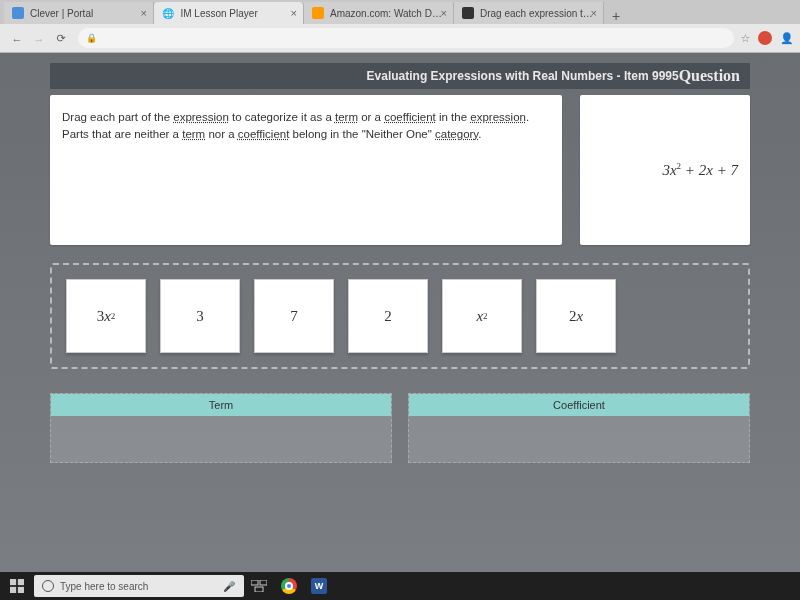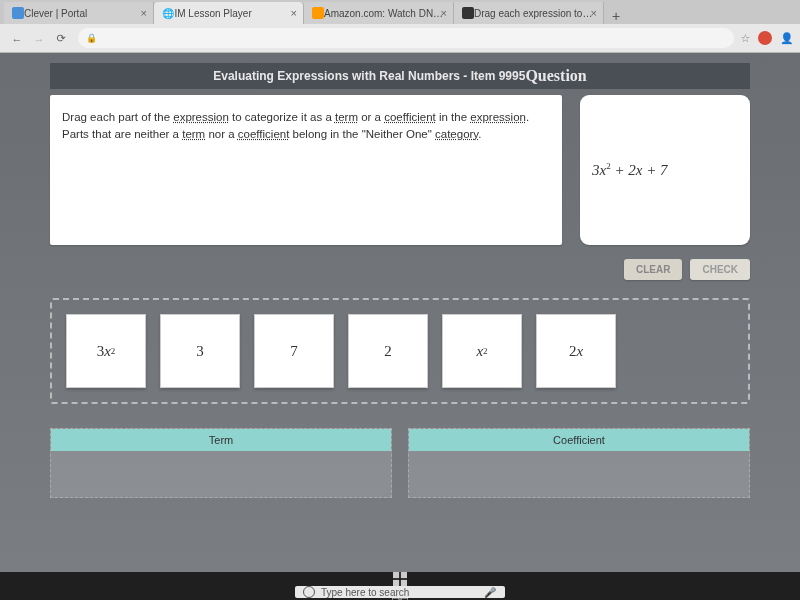--- a/index.html
+++ b/index.html
@@ -24,20 +24,21 @@
     height: 24px;
     background: #c8c8c8;
     padding: 0 4px;
     gap: 0;
   }
   .tab {
     flex: 0 0 150px;
     height: 22px;
     display: flex;
     align-items: center;
+    gap: 6px;
     padding: 0 8px;
     font-size: 10px;
     color: #444;
     background: #d0d0d0;
     border-right: 1px solid #b0b0b0;
     cursor: pointer;
     position: relative;
     overflow: hidden;
     white-space: nowrap;
   }
@@ -117,21 +118,21 @@
   }
 
   .lesson-header {
     background: #4a4e55;
     color: #e8e8e8;
     padding: 4px 10px;
     font-size: 12px;
     font-weight: 600;
     display: flex;
     align-items: center;
-    justify-content: center;
+    justify-content: flex-end;
   }
   .lesson-header .qlabel {
     font-size: 16px;
     font-weight: 600;
     font-family: Liberation Serif, serif;
   }
 
   .panels {
     display: flex;
     gap: 18px;
@@ -149,25 +150,24 @@
     font-size: 11.5px;
     line-height: 1.5;
     color: #333;
   }
   .panel-left .ul { text-decoration: underline dotted; }
   .panel-right {
     width: 170px;
     height: 150px;
     display: flex;
     align-items: center;
-    justify-content: flex-start;
+    justify-content: flex-end;
     font-family: "Times New Roman", serif;
     font-style: italic;
     font-size: 15px;
-    border-radius: 9px;
   }
   .panel-right sup { font-size: 9px; font-style: normal; }
 
   .action-row {
     display: flex;
     justify-content: flex-end;
     gap: 8px;
     margin-top: 14px;
   }
   .btn {
@@ -232,21 +232,20 @@
     position: absolute;
     bottom: 0;
     left: 0;
     right: 0;
     height: 28px;
     background: #1f1f1f;
     display: flex;
     align-items: center;
     color: #ccc;
     font-size: 10px;
-    flex-direction: column;
   }
   .start {
     width: 34px;
     height: 100%;
     display: inline-flex;
     align-items: center;
     justify-content: center;
     cursor: pointer;
   }
   .start svg { width: 14px; height: 14px; }
@@ -322,24 +321,20 @@
 
     <div class="panels">
       <div class="panel panel-left">
         <span>Drag each part of the </span><span class="ul">expression</span><span> to categorize it as a </span><span class="ul">term</span><span> or a </span><span class="ul">coefficient</span><span> in the </span><span class="ul">expression</span><span>. Parts that are neither a </span><span class="ul">term</span><span> nor a </span><span class="ul">coefficient</span><span> belong in the "Neither One" </span><span class="ul">category</span><span>.</span>
       </div>
       <div class="panel panel-right">
         <span>3<i>x</i><sup>2</sup> + 2<i>x</i> + 7</span>
       </div>
     </div>
 
-    <div class="action-row">
-      <button class="btn btn-clear">Clear</button>
-      <button class="btn btn-check">Check</button>
-    </div>
 
     <div class="tiles-area">
       <div class="tile">3<i>x</i><sup>2</sup></div>
       <div class="tile">3</div>
       <div class="tile">7</div>
       <div class="tile">2</div>
       <div class="tile">
           <i>x</i>
           <sup>2</sup>
         </div>

